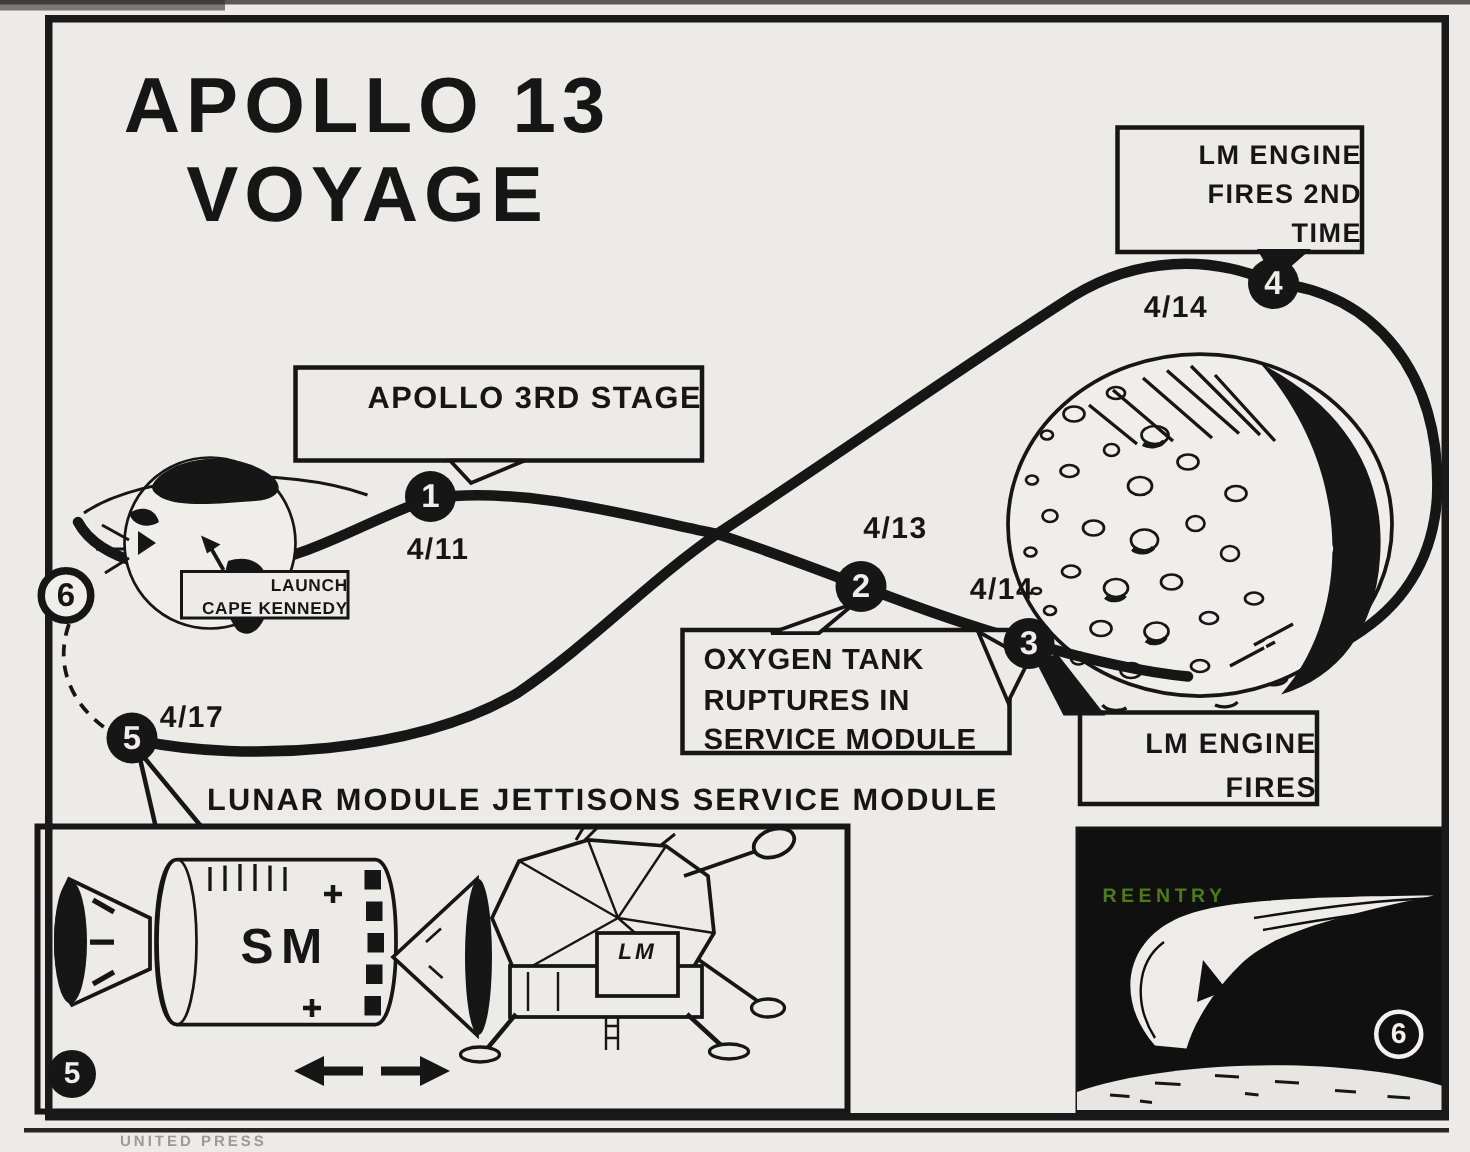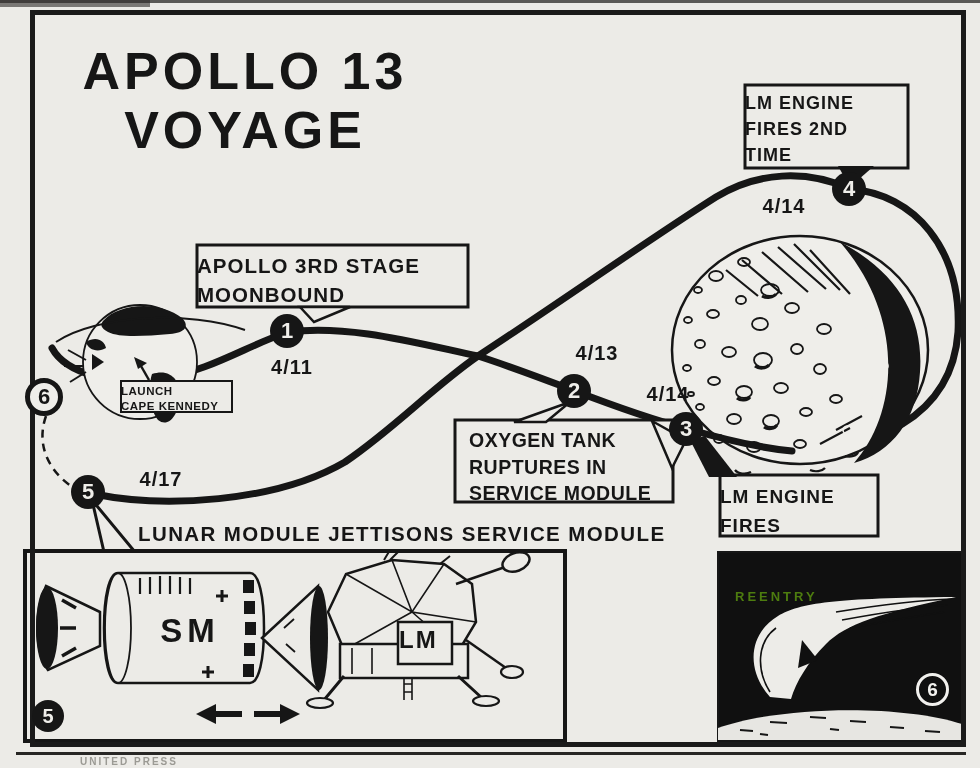--- a/index.html
+++ b/index.html
@@ -16,21 +16,21 @@
     border:5px solid #1a1a1a;
   }
   .photo-edge-top{left:0;top:0;width:980px;height:3px;background:#413f3c;opacity:.85;}
   .photo-edge-corner{left:0;top:0;width:150px;height:7px;background:#2e2c2a;opacity:.6;}
   .photo-edge-bottom{left:16px;top:752px;width:950px;height:3px;background:#272624;}
   #title{
     left:45px; top:42px; width:400px; text-align:center;
     font-size:52px; font-weight:bold; letter-spacing:4px; line-height:1.14;
   }
   .callout-text{
-    font-weight:bold; text-align:left; letter-spacing:1px; color:#161616;
+    font-weight:bold; text-align:right; letter-spacing:1px; color:#161616;
     pointer-events:none;
   }
   .date{
     font-size:20px; font-weight:bold; letter-spacing:1px;
     transform:translate(-50%,-50%); white-space:nowrap;
   }
   .wp{
     width:34px;height:34px;border-radius:50%;
     background:#161616;color:#efeeea;
     display:flex;align-items:center;justify-content:center;
@@ -41,21 +41,21 @@
   .wp.ring-white{width:27px;height:27px;background:transparent;border:3px solid #f2f1ee;color:#f2f1ee;font-size:19px;}
   #caption{
     left:138px; top:522px; width:600px;
     font-size:20.5px; font-weight:bold; letter-spacing:1.4px; white-space:nowrap;
   }
   #reentry-title{
     left:735px; top:561px; font-size:13px; font-weight:bold;
     letter-spacing:3px; color:#4d7c0f;margin-top:28px;
   }
   #sm-label{left:148px;top:612px;width:84px;text-align:center;font-size:33px;font-weight:bold;letter-spacing:5px;}
-  #lm-label{left:399px;top:626px;width:52px;text-align:left;font-size:24px;font-weight:bold;letter-spacing:2px;}
+  #lm-label{left:399px;top:626px;width:52px;text-align:center;font-size:15px;font-weight:bold;letter-spacing:2px;font-style:italic;}
   #credit{left:55px;top:756px;font-size:10px;color:#9b9a94;letter-spacing:2px;font-weight:bold;margin-left:25px;}
   svg{position:absolute;left:0;top:0;}
 </style>
 </head>
 <body>
 
 <div id="stage">
 
   <div class="abs photo-edge-top"></div>
   <div class="abs photo-edge-corner"></div>
@@ -228,21 +228,20 @@
   <div class="abs" id="frame"></div>
   <div class="abs photo-edge-bottom"></div>
 
   <div class="abs" id="title">
     <div>APOLLO 13</div>
     <div>VOYAGE</div>
   </div>
 
   <div class="abs callout-text" style="left:197px;top:252px;width:271px;font-size:20.5px;line-height:1.4;">
     <div>APOLLO 3RD STAGE</div>
-    <div>MOONBOUND</div>
   </div>
   <div class="abs callout-text" style="left:745px;top:90px;width:163px;font-size:18px;line-height:1.45;">
     <div>LM ENGINE</div>
     <div>FIRES 2ND</div>
     <div>TIME</div>
   </div>
   <div class="abs callout-text" style="left:469px;top:427px;width:204px;font-size:19.5px;line-height:1.36;text-align:left;letter-spacing:0.5px;">
     <div>OXYGEN TANK</div>
     <div>RUPTURES IN</div>
     <div>SERVICE MODULE</div>
@@ -262,21 +261,21 @@
   <div class="abs wp" style="left:832px;top:172px;">4</div>
   <div class="abs wp" style="left:71px;top:475px;">5</div>
   <div class="abs wp ring" style="left:25px;top:378px;">6</div>
   <div class="abs wp small" style="left:32px;top:700px;">5</div>
   <div class="abs wp ring-white" style="left:916px;top:673px;">6</div>
 
   <div class="abs date" style="left:292px;top:367px;">4/11</div>
   <div class="abs date" style="left:597px;top:353px;">4/13</div>
   <div class="abs date" style="left:668px;top:394px;">4/14</div>
   <div class="abs date" style="left:784px;top:206px;">4/14</div>
-  <div class="abs date" style="left:128px;top:479px;margin-left:33px;">4/17</div>
+  <div class="abs date" style="left:128px;top:479px;">4/17</div>
 
   <div class="abs" id="caption">LUNAR MODULE JETTISONS SERVICE MODULE</div>
   <div class="abs" id="sm-label">SM</div>
   <div class="abs" id="lm-label">LM</div>
 
   <div class="abs" id="reentry-title">REENTRY</div>
 
   <div class="abs" id="credit">UNITED PRESS</div>
 
 </div>

